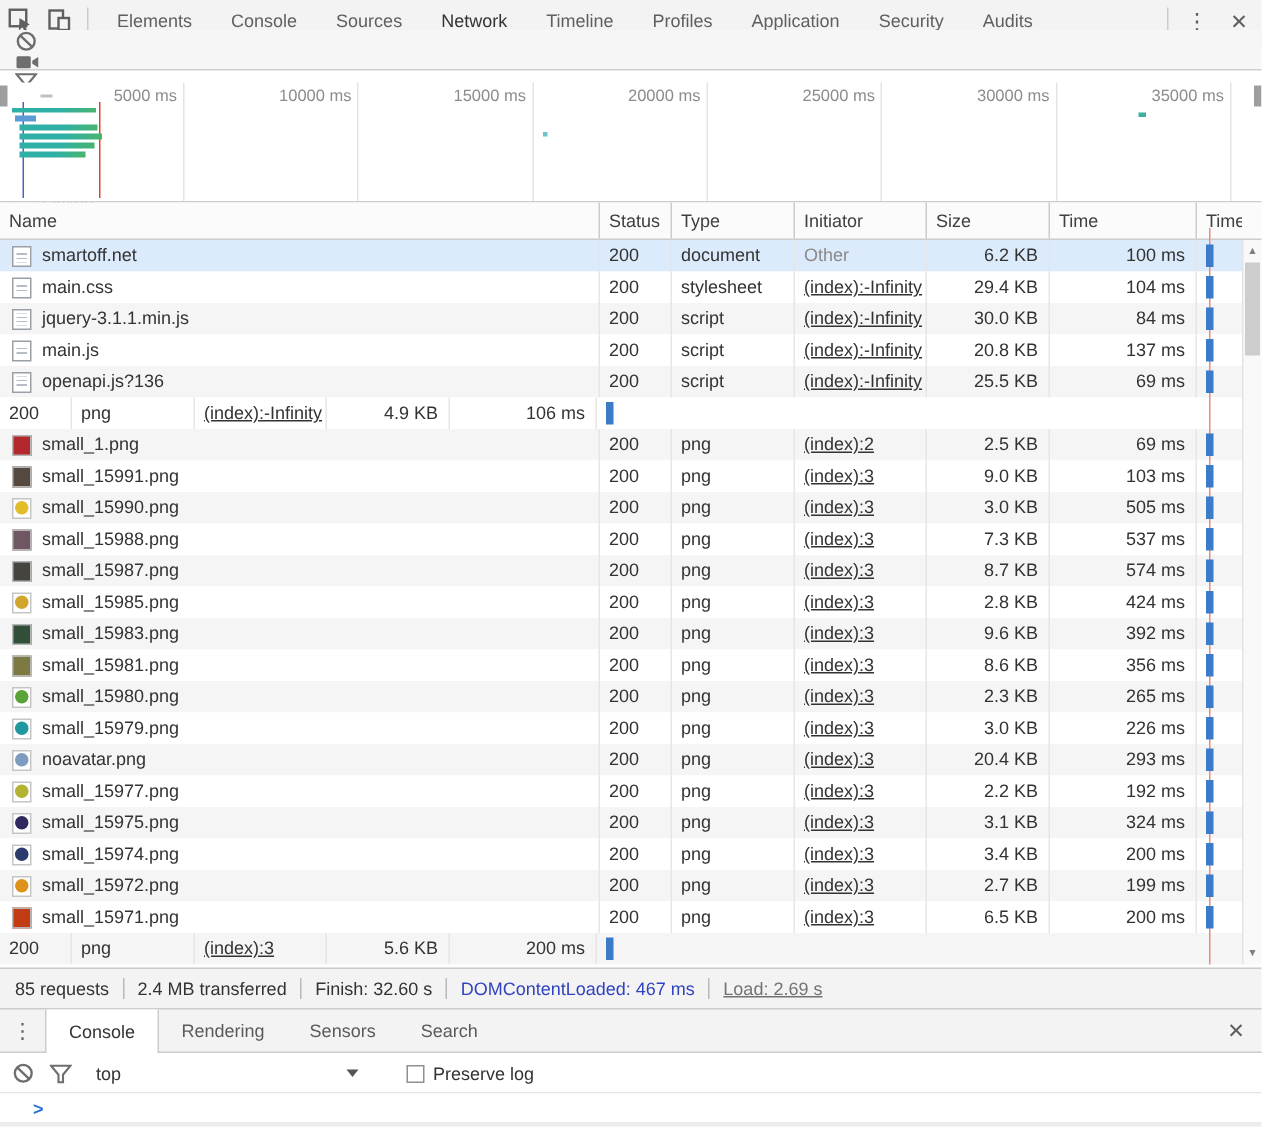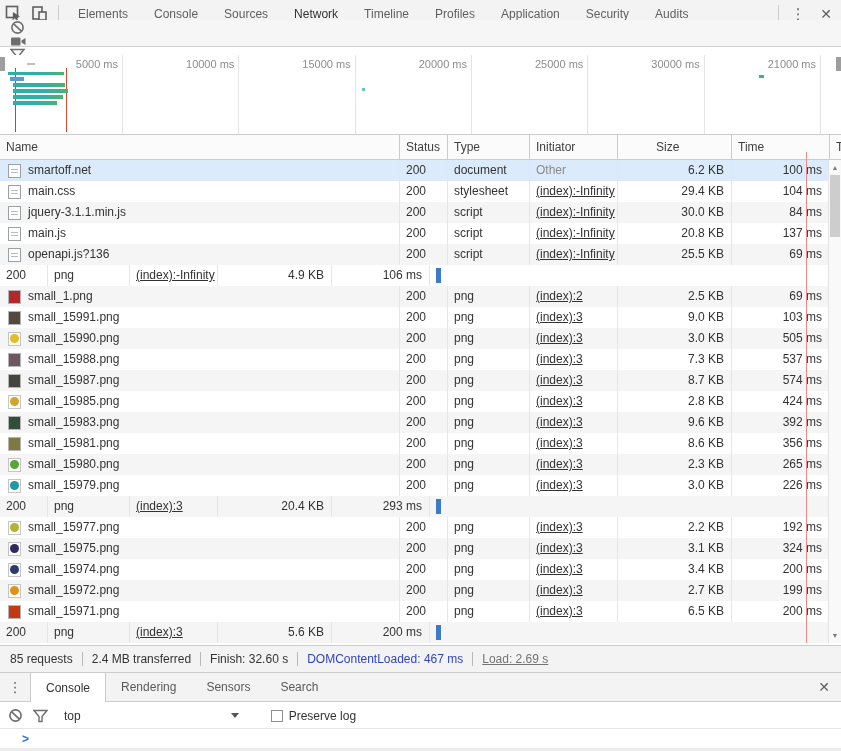--- a/index.html
+++ b/index.html
@@ -42,21 +42,21 @@
   .ov-line { position:absolute; top:13px; height:64px; width:1px; }
   .ov-dcl { left:15px; background:#4a63c4; }
   .ov-load { left:66px; background:#d6492f; }
 
   
   .table-header { position:absolute; top:135px; left:0; right:0; height:25px; background:#fbfbfb;
     border-bottom:1px solid #ccc; display:flex; }
   .hcell { border-right:1px solid #ccc; padding-left:6px; line-height:24px; color:#404040;
     overflow:hidden; white-space:nowrap; flex:none; cursor:pointer; }
   .c-name { width:400px; } .c-status { width:48px; } .c-type { width:82px; }
-  .c-init { width:88px; } .c-size { width:82px;margin-left:32px; } .c-time { width:98px; } .c-tl { width:30px; border-right:none; }
+  .c-init { width:88px; } .c-size { width:82px; } .c-time { width:98px; } .c-tl { width:30px; border-right:none; }
   .hcell.c-size, .hcell.c-time { text-align:left; }
 
   .request-rows { position:absolute; top:160px; left:0; width:828px; height:483px; overflow:hidden; }
   .rrow { display:flex; height:21px; line-height:21px; background:#fff; cursor:pointer; }
   .rrow.alt { background:#f5f5f5; }
   .rrow.sel { background:#dcebfc; }
   .cell { flex:none; padding-left:6px; overflow:hidden; white-space:nowrap; border-right:1px solid #e6e6e6; }
   .cell.c-size, .cell.c-time { text-align:right; padding-right:7px; }
   .cell.c-name { display:flex; align-items:center; padding-left:8px; }
   .cell.c-tl { position:relative; border-right:none; }
@@ -214,21 +214,21 @@
     <div class="tick-label" style="left: 146.33px;">10000 ms</div>
     <div class="tick-line" style="left: 354.66px;"></div>
     <div class="tick-label" style="left: 262.66px;">15000 ms</div>
     <div class="tick-line" style="left: 470.99px;"></div>
     <div class="tick-label" style="left: 378.99px;">20000 ms</div>
     <div class="tick-line" style="left: 587.32px;"></div>
     <div class="tick-label" style="left: 495.32px;">25000 ms</div>
     <div class="tick-line" style="left: 703.65px;"></div>
     <div class="tick-label" style="left: 611.65px;">30000 ms</div>
     <div class="tick-line" style="left: 819.98px;"></div>
-    <div class="tick-label" style="left: 727.98px;">21000 ms</div>
+    <div class="tick-label" style="left: 727.98px;">35000 ms</div>
     <div class="ov-bar" style="left: 27px; top: 8px; width: 8px; height: 2px; background: rgb(192, 192, 192);"></div>
     <div class="ov-bar" style="left: 8px; top: 17px; width: 56px; height: 3px;"></div>
     <div class="ov-bar" style="left: 10px; top: 22px; width: 14px; height: 4px; background: rgb(91, 155, 213);"></div>
     <div class="ov-bar" style="left: 13px; top: 28px; width: 52px; height: 4px;"></div>
     <div class="ov-bar" style="left: 13px; top: 34px; width: 55px; height: 4px;"></div>
     <div class="ov-bar" style="left: 13px; top: 40px; width: 50px; height: 4px;"></div>
     <div class="ov-bar" style="left: 13px; top: 46px; width: 44px; height: 4px;"></div>
     <div class="ov-bar" style="left: 362px; top: 33px; width: 3px; height: 3px; background: rgb(108, 196, 201);"></div>
     <div class="ov-bar" style="left: 759px; top: 20px; width: 5px; height: 3px; background: rgb(63, 174, 159);"></div>
   </div>
@@ -466,20 +466,26 @@
       <div class="cell c-status">200</div>
       <div class="cell c-type">png</div>
       <div class="cell c-init"><span class="ilink">(index):3</span></div>
       <div class="cell c-size">3.0 KB</div>
       <div class="cell c-time">226 ms</div>
       <div class="cell c-tl">
         <div class="tlbar"></div>
       </div>
     </div>
     <div class="rrow alt">
+      <div class="cell c-name">
+        <span class="ricon avatar">
+          <span class="dot" style="background: rgb(126, 156, 192);"></span>
+        </span>
+        <span class="ntext">noavatar.png</span>
+      </div>
       <div class="cell c-status">200</div>
       <div class="cell c-type">png</div>
       <div class="cell c-init"><span class="ilink">(index):3</span></div>
       <div class="cell c-size">20.4 KB</div>
       <div class="cell c-time">293 ms</div>
       <div class="cell c-tl">
         <div class="tlbar"></div>
       </div>
     </div>
     <div class="rrow">

